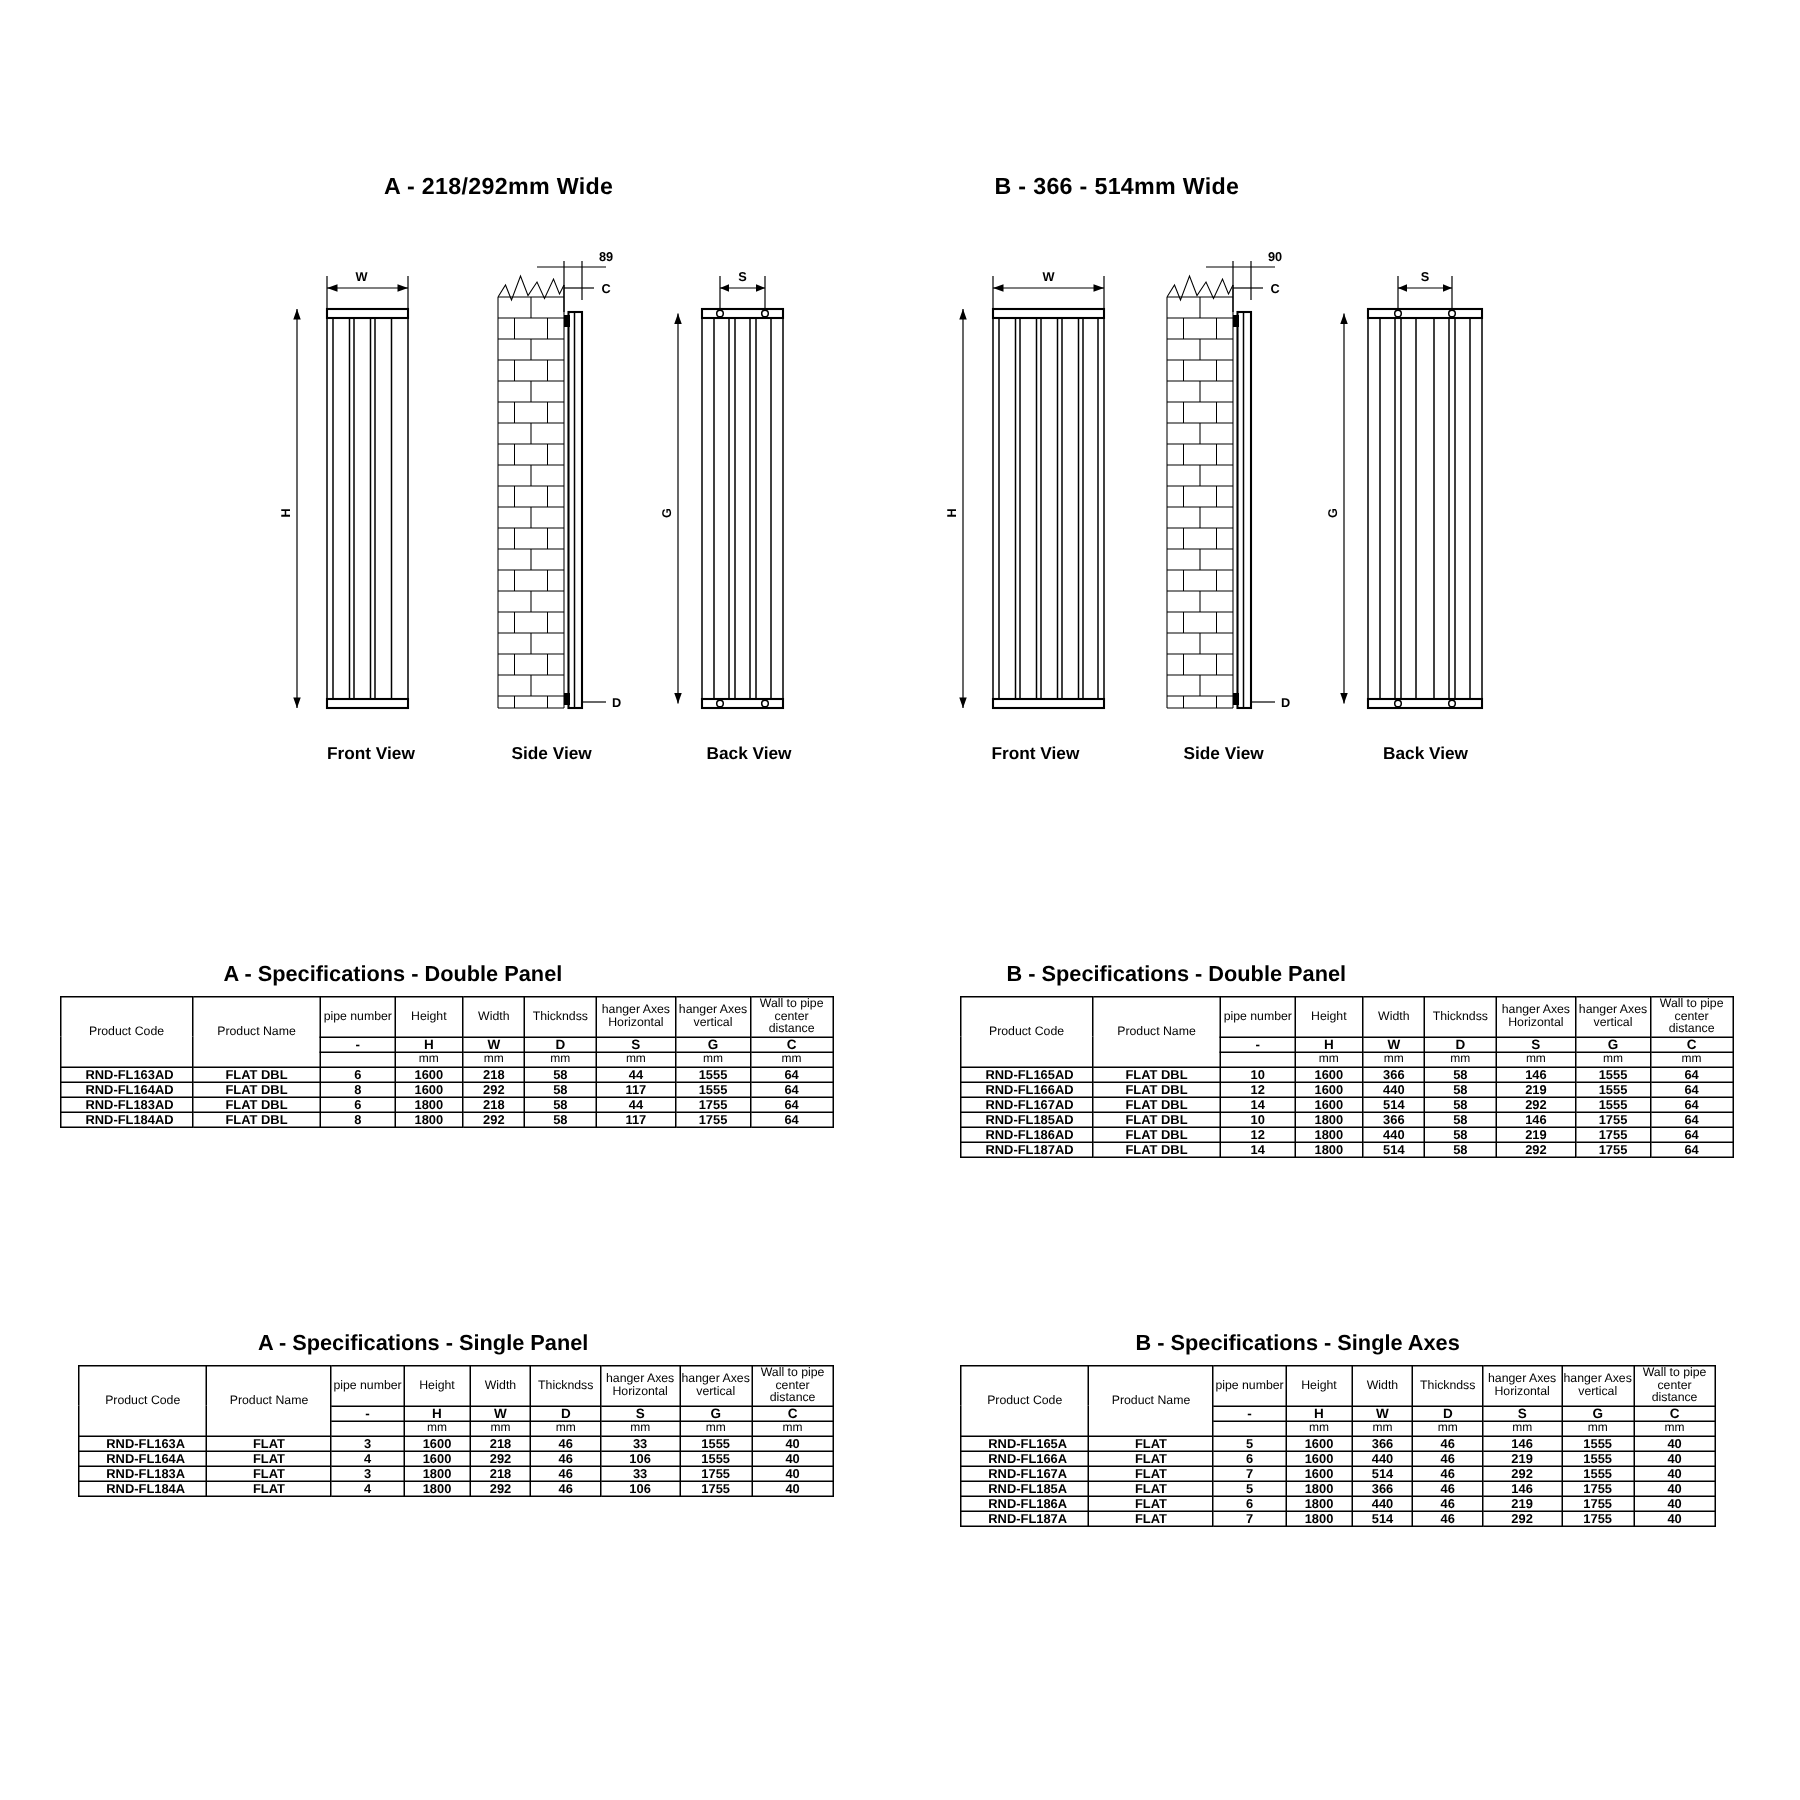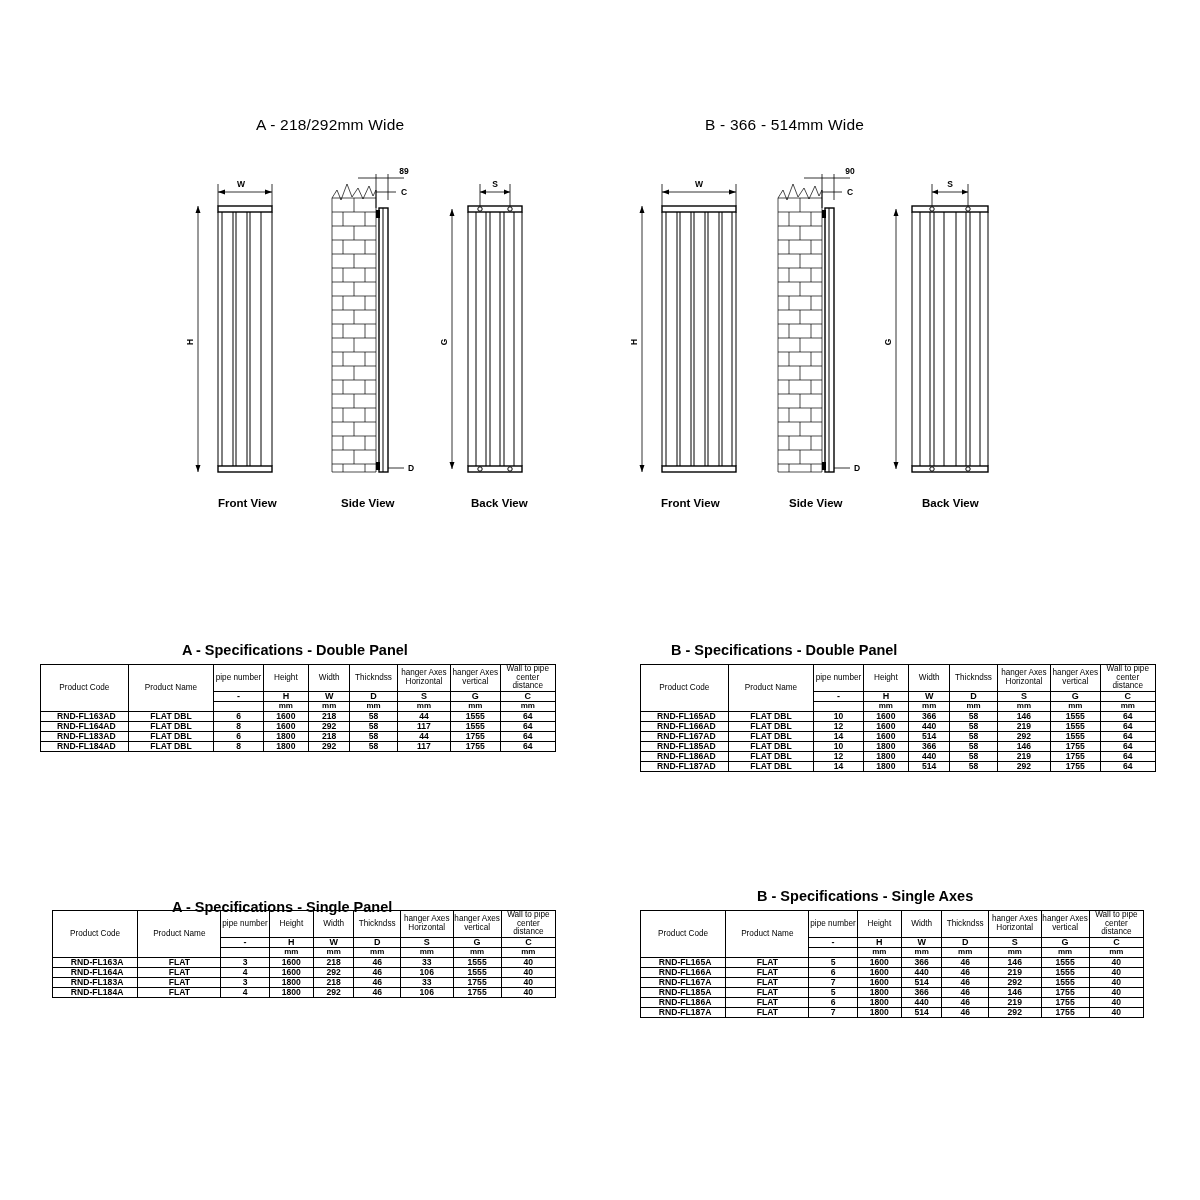--- a/index.html
+++ b/index.html
@@ -1,40 +1,40 @@
 <!DOCTYPE html>
 <html><head>
 <meta charset="utf-8">
 <style>
   html,body{margin:0;padding:0;background:#ffffff;}
   body{width:1200px;height:1200px;font-family:"Liberation Sans",sans-serif;color:#000;position:relative;overflow:hidden;}
   .page{position:relative;width:1200px;height:1200px;}
 
   
-  .drawing-title{position:absolute;font-size:15.5px;font-weight:normal;letter-spacing:.2px;white-space:nowrap;text-align:right;}
+  .drawing-title{position:absolute;font-size:15.5px;font-weight:bold;letter-spacing:.2px;white-space:nowrap;text-align:right;}
   .tbl-title{position:absolute;font-size:14.5px;font-weight:bold;white-space:nowrap;}
 
   
   .dwg{position:absolute;}
   .viewlabel{position:absolute;font-size:11.5px;font-weight:bold;white-space:nowrap;}
 
   svg{display:block;overflow:visible;}
   .ln{stroke:#000;stroke-width:1;fill:none;}
   .ln-th{stroke:#000;stroke-width:1.4;fill:none;}
   .dim{stroke:#000;stroke-width:.8;fill:none;}
   .dimtxt{font-family:"Liberation Sans",sans-serif;font-size:8.5px;font-weight:bold;}
   .brick{stroke:#000;stroke-width:.7;fill:none;}
   .fillblk{fill:#000;}
 
   
   table{position:absolute;border-collapse:collapse;font-family:"Liberation Sans",sans-serif;}
   table td,table th{border:1px solid #000;text-align:center;font-size:9px;padding:0;line-height:1.05;}
   .hdr td{font-weight:normal;font-size:8.2px;}
   .sym td{font-weight:bold;font-size:9px;}
-  .unit td{font-weight:bold;font-size:8px;}
+  .unit td{font-weight:normal;font-size:8px;}
   .row td{font-weight:bold;font-size:8.6px;}
   .row td.left{text-align:center;padding-left:4px;}
   .pcol{width:86px;}
   .ncol{width:84px;}
 </style>
 </head>
 <body>
 
 <div class="page">
 
@@ -169,21 +169,21 @@
       <polygon class="fillblk" points="272,59 269.5,66 274.5,66"></polygon>
       <polygon class="fillblk" points="272,319 269.5,312 274.5,312"></polygon>
       <text class="dimtxt" x="267" y="192" text-anchor="middle" transform="rotate(-90 267 192)">G</text>
     </svg>
   </div>
 
   <div class="viewlabel" style="left:218px;top:497px;">Front View</div>
   <div class="viewlabel" style="left:341px;top:497px;">Side View</div>
   <div class="viewlabel" style="left:471px;top:497px;">Back View</div>
 
-  <div class="drawing-title" style="left:705px;top:116px;">B - 366 - 514mm Wide</div>
+  <div class="drawing-title" style="left:663px;top:116px;">B - 366 - 514mm Wide</div>
 
   <div class="dwg" style="left:620px;top:150px;">
     <svg width="400" height="340" viewBox="0 0 400 340">
 
       <line class="dim" x1="42" y1="34" x2="42" y2="56"></line>
       <line class="dim" x1="116" y1="34" x2="116" y2="56"></line>
       <line class="dim" x1="42" y1="42" x2="116" y2="42"></line>
       <polygon class="fillblk" points="42,42 49,39.5 49,44.5"></polygon>
       <polygon class="fillblk" points="116,42 109,39.5 109,44.5"></polygon>
       <text class="dimtxt" x="79" y="37" text-anchor="middle">W</text>
@@ -307,21 +307,21 @@
       <polygon class="fillblk" points="276,59 273.5,66 278.5,66"></polygon>
       <polygon class="fillblk" points="276,319 273.5,312 278.5,312"></polygon>
       <text class="dimtxt" x="271" y="192" text-anchor="middle" transform="rotate(-90 271 192)">G</text>
     </svg>
   </div>
 
   <div class="viewlabel" style="left:661px;top:497px;">Front View</div>
   <div class="viewlabel" style="left:789px;top:497px;">Side View</div>
   <div class="viewlabel" style="left:922px;top:497px;">Back View</div>
 
-  <div class="tbl-title" style="left:182px;top:642px;">A - Specifications - Double Panel</div>
+  <div class="tbl-title" style="left:149px;top:642px;">A - Specifications - Double Panel</div>
   <table style="left:40px;top:664px;width:516px;">
     <tbody>
         <tr class="hdr">
       <td class="pcol" rowspan="3">Product Code</td>
       <td class="ncol" rowspan="3">Product Name</td>
       <td style="width:48px;">pipe number</td>
       <td style="width:44px;">Height</td>
       <td style="width:40px;">Width</td>
       <td style="width:46px;">Thickndss</td>
       <td style="width:52px;">hanger Axes Horizontal</td>
@@ -487,21 +487,21 @@
       <td>1800</td>
       <td>514</td>
       <td>58</td>
       <td>292</td>
       <td>1755</td>
       <td>64</td>
     </tr>
   </tbody>
     </table>
 
-  <div class="tbl-title" style="left:172px;top:888px;margin-top:11px;">A - Specifications - Single Panel</div>
+  <div class="tbl-title" style="left:172px;top:888px;">A - Specifications - Single Panel</div>
   <table style="left:52px;top:910px;width:504px;">
     <tbody>
         <tr class="hdr">
       <td class="pcol" rowspan="3">Product Code</td>
       <td class="ncol" rowspan="3">Product Name</td>
       <td style="width:48px;">pipe number</td>
       <td style="width:44px;">Height</td>
       <td style="width:40px;">Width</td>
       <td style="width:46px;">Thickndss</td>
       <td style="width:52px;">hanger Axes Horizontal</td>

